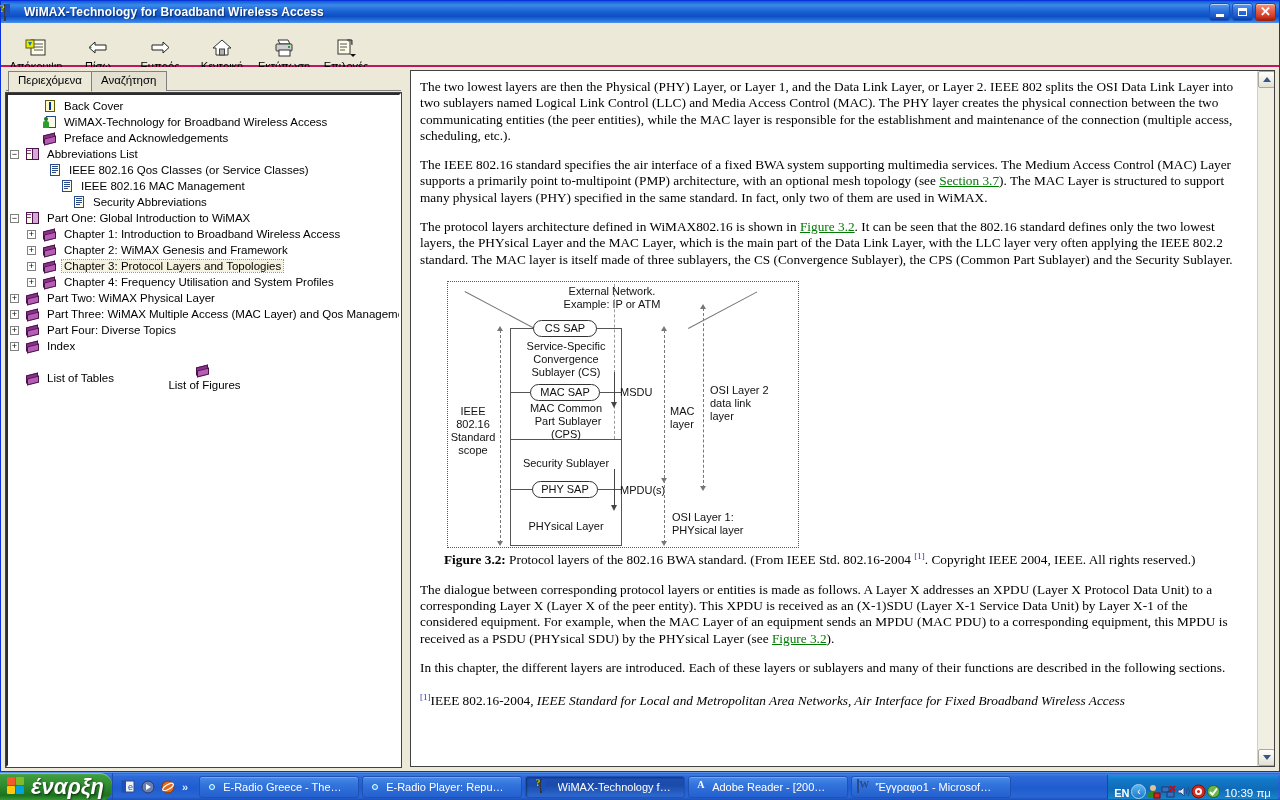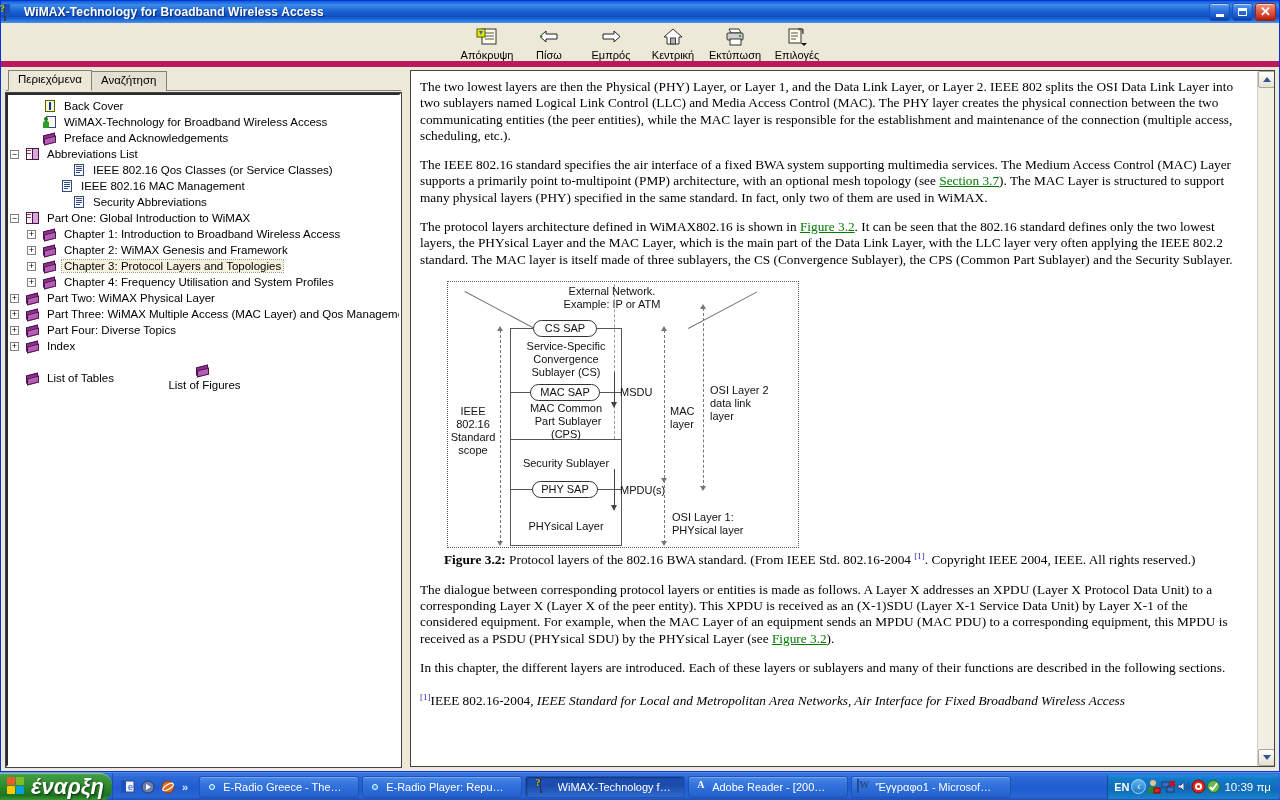--- a/index.html
+++ b/index.html
@@ -62,43 +62,43 @@
   .tb-max { background: linear-gradient(180deg,#5b9cf0,#2b6fdc 45%,#0c49bb); }
   .tb-close { background: linear-gradient(180deg,#f29b7f,#e2614a 42%,#c5240f); border-color:#a32006; }
   .glyph-min { display:block; width:8px; height:3px; background:#fff; margin-top:6px; }
   .glyph-max { display:block; width:9px; height:8px; border:1.5px solid #fff; border-top-width:3px; }
   .glyph-close { font: bold 13px "Liberation Sans", sans-serif; line-height: 1; margin-top:-1px; }
 
   
   #toolbar {
     flex: 0 0 44px; height: 44px;
     background: #ece9d8;
-    border-bottom: 6px solid #be185d;
-    display: flex; align-items: flex-start; padding-left: 4px; padding-top: 1px; justify-content: center;
+    border-bottom: 2px solid #be185d;
+    display: flex; align-items: flex-start; padding-left: 4px; padding-top: 12px;
   }
   .tool-btn {
     width: 62px; height: 42px;
     display: flex; flex-direction: column; align-items: center; justify-content: flex-start;
     padding-top: 2px; cursor: default;
   }
   .tool-icon { height: 22px; width: 24px; display:flex; align-items:center; justify-content:center; }
   .tool-label { font-size: 11px; color: #000; margin-top: 1px; white-space: nowrap; }
 
   
   #body-split { flex: 1 1 auto; display: flex; min-height: 0; background: #ece9d8; }
 
   
   #nav-pane {
     flex: 0 0 404px; width: 404px;
     display: flex; flex-direction: column;
     padding: 3px 4px 4px 5px;
     background: #ece9d8;
   }
   #tabstrip {
-    display: flex; align-items: flex-end; height: 21px;
+    display: flex; align-items: center; height: 21px;
     border-bottom: 1px solid #808080;
     padding-left: 2px;
   }
   .tab {
     height: 20px; padding: 2px 9px 0 9px;
     font-size: 11.5px; color: #000;
     border: 1px solid #808080; border-bottom: none;
     background: #ece9d8;
     margin-right: -1px;
     position: relative; top: 1px;
@@ -301,21 +301,21 @@
   }
   .task-btn.active {
     background: linear-gradient(180deg,#1e50b4,#1a4aaa 40%,#2f6ad0);
     box-shadow: inset 1px 1px 2px rgba(0,0,0,0.35);
     justify-content: center;
   }
   .task-icon { width: 14px; height: 14px; flex: 0 0 14px; position: relative; }
   .task-text { overflow: hidden; text-overflow: ellipsis; }
 
   #systray {
-    flex: 0 0 auto; height: 24px; display: flex; align-items: center; 
+    flex: 0 0 auto; height: 24px; display: flex; align-items: flex-end; 
     padding: 0 7px 0 6px; margin-right: 2px;
     background: linear-gradient(180deg,#1a8fd8 0%,#1279c8 18%,#0f6ab8 60%,#1884cc 100%);
     border-left: 1px solid #0b4f9c;
   }
   #tray-lang { color:#fff; font-size:11px; font-weight:bold; padding-right:2px; }
   .tray-collapse {
     width: 15px; height: 15px; border-radius: 50%;
     background: linear-gradient(180deg,#5fb5ee,#1d79c8);
     border: 1px solid #9fd6f5;
     color: #fff; font-size: 10px; line-height: 13px; text-align: center;
@@ -459,51 +459,51 @@
           <div class="tree-row" style="padding-left: 2px;">
             <span class="expander">−</span>
             <span class="node-icon ic-openbook">
               <i class="p1"></i>
               <i class="p2"></i>
               <i class="p3"></i>
               <i class="p4"></i>
             </span>
             <span class="node-label">Abbreviations List</span>
           </div>
+          <div class="tree-row" style="padding-left: 24px;">
+            <span class="expander blank"></span>
+            <span class="node-icon ic-page">
+              <i class="pg"></i>
+              <i class="l1"></i>
+              <i class="l2"></i>
+              <i class="l3"></i>
+              <i class="l4"></i>
+            </span>
+            <span class="node-label">IEEE 802.16 Qos Classes (or Service Classes)</span>
+          </div>
+          <div class="tree-row" style="padding-left: 36px;">
+            <span class="expander blank"></span>
+            <span class="node-icon ic-page">
+              <i class="pg"></i>
+              <i class="l1"></i>
+              <i class="l2"></i>
+              <i class="l3"></i>
+              <i class="l4"></i>
+            </span>
+            <span class="node-label">IEEE 802.16 MAC Management</span>
+          </div>
           <div class="tree-row" style="padding-left: 48px;">
             <span class="expander blank"></span>
             <span class="node-icon ic-page">
               <i class="pg"></i>
               <i class="l1"></i>
               <i class="l2"></i>
               <i class="l3"></i>
               <i class="l4"></i>
             </span>
-            <span class="node-label">IEEE 802.16 Qos Classes (or Service Classes)</span>
-          </div>
-          <div class="tree-row" style="padding-left: 36px;">
-            <span class="expander blank"></span>
-            <span class="node-icon ic-page">
-              <i class="pg"></i>
-              <i class="l1"></i>
-              <i class="l2"></i>
-              <i class="l3"></i>
-              <i class="l4"></i>
-            </span>
-            <span class="node-label">IEEE 802.16 MAC Management</span>
-          </div>
-          <div class="tree-row" style="padding-left: 48px;">
-            <span class="expander blank"></span>
-            <span class="node-icon ic-page">
-              <i class="pg"></i>
-              <i class="l1"></i>
-              <i class="l2"></i>
-              <i class="l3"></i>
-              <i class="l4"></i>
-            </span>
             <span class="node-label">Security Abbreviations</span>
           </div>
           <div class="tree-row" style="padding-left: 2px;">
             <span class="expander">−</span>
             <span class="node-icon ic-openbook">
               <i class="p1"></i>
               <i class="p2"></i>
               <i class="p3"></i>
               <i class="p4"></i>
             </span>

